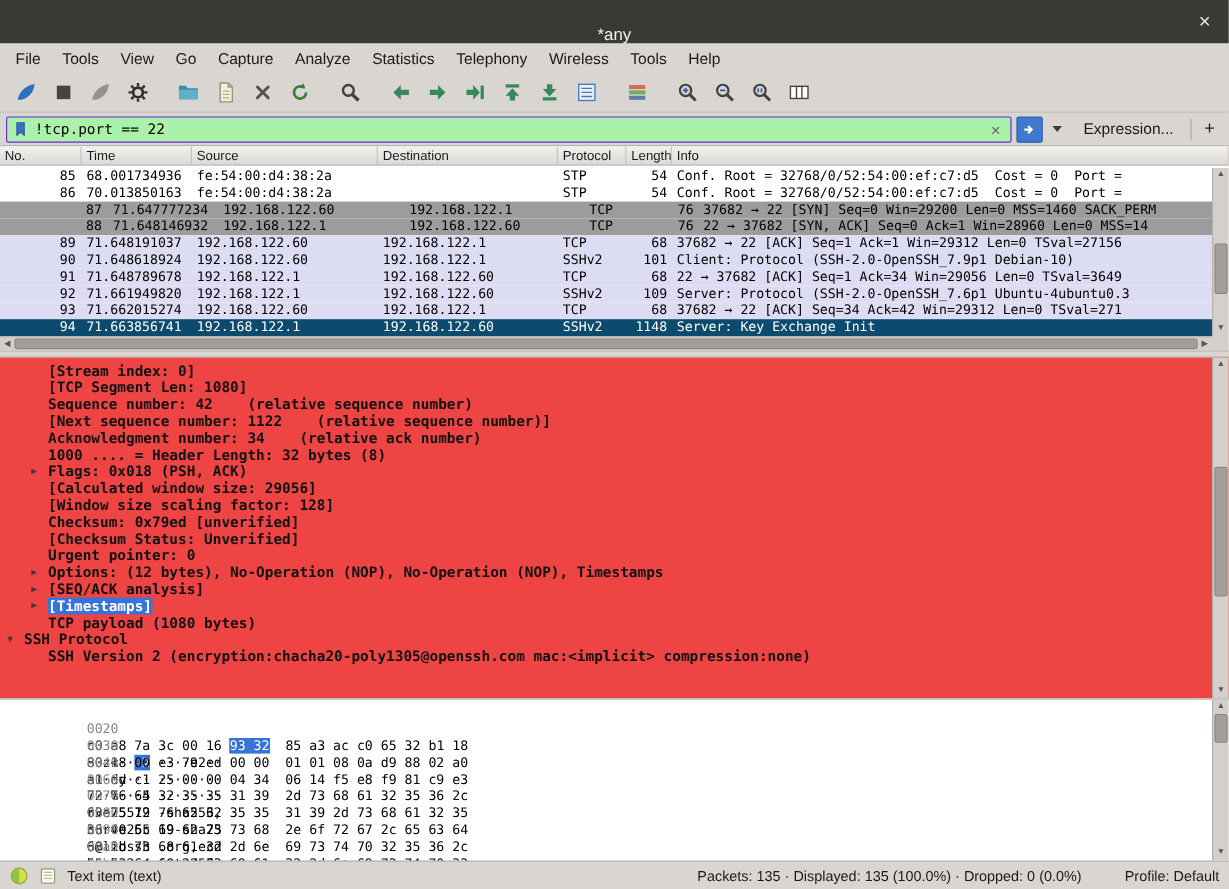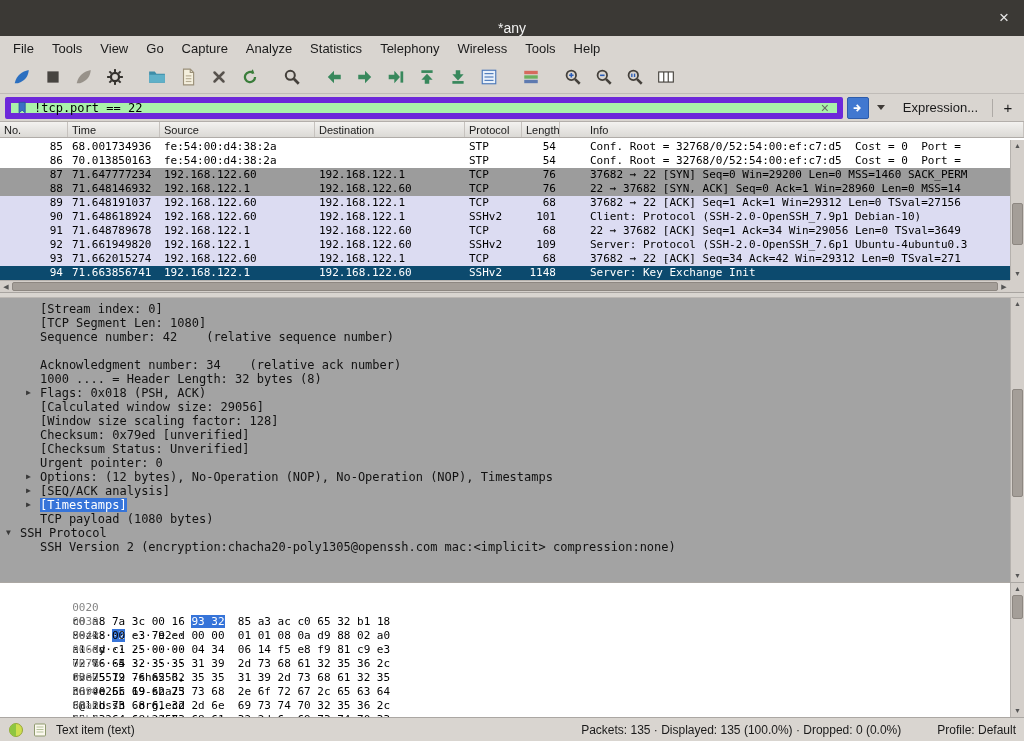--- a/index.html
+++ b/index.html
@@ -16,64 +16,64 @@
   .menubar { height:24px; background:#d9d5d0; display:flex; align-items:center; padding-left:4px; flex:0 0 auto; }
   .menu-item { padding:3px 9px; font-size:13px; }
 
   
   .toolbar { height:34px; background:#d9d5d0; display:flex; align-items:center; padding-left:8px; gap:3px; border-bottom:1px solid #c0bcb8; flex:0 0 auto; }
   .tb-btn { width:28px; height:26px; display:flex; align-items:center; justify-content:center; border-radius:2px; }
   .tb-sep { width:8px; height:1px; }
 
   
   .filterbar { height:28px; background:#d9d5d0; display:flex; align-items:center; padding:2px 5px; gap:4px; border-bottom:1px solid #b3afab; flex:0 0 auto; }
-  .filter-field { flex:1; height:22px; background:#aaf2aa; border:6px solid #6d28d9; border-radius:2px; display:flex; align-items:center; padding:0 5px; gap:4px; }
+  .filter-field { flex:1; height:22px; background:#aaf2aa; border:1px solid #6d28d9; border-radius:2px; display:flex; align-items:center; padding:0 5px; gap:4px; }
   .filter-input { flex:1; background:transparent; border:none; outline:none; font-family:"DejaVu Sans Mono",monospace; font-size:12px; color:#000; }
   .filter-clear { color:#666; font-size:14px; padding:0 3px; }
   .apply-btn { width:22px; height:22px; background:#4178d0; border:1px solid #2d5cab; border-radius:2px; display:flex; align-items:center; justify-content:center; }
   .caret-btn { width:16px; height:22px; display:flex; align-items:center; justify-content:center; }
   .caret { width:0; height:0; border-left:4px solid transparent; border-right:4px solid transparent; border-top:5px solid #3f3b37; }
   .expression-btn { font-size:13px; padding:0 10px; white-space:nowrap; }
   .vsep { width:1px; height:18px; background:#aeaaa6; }
   .add-btn { width:22px; height:22px; font-size:15px; text-align:center; line-height:22px; }
 
   
   .packet-list { height:171px; position:relative; background:#fff; border-bottom:1px solid #a8a4a0; flex:0 0 auto; overflow:hidden; }
   .pl-header { display:flex; height:16px; background:linear-gradient(#f3f2f0,#dbd9d5); border-bottom:1px solid #b0aca8; }
   .pl-hcell { border-right:1px solid #c6c2be; padding:2px 4px; font-size:11px; white-space:nowrap; overflow:hidden; flex:0 0 auto; }
   .w-no{width:68px} .w-time{width:92px} .w-src{width:155px} .w-dst{width:150px} .w-proto{width:57px} .w-len{width:38px}
-  .w-info{flex:1 1 auto; min-width:0;margin-left:26px;}
+  .w-info{flex:1 1 auto; min-width:0;}
   .pl-body { position:absolute; top:18px; left:0; right:14px; bottom:12px; overflow:hidden; }
   .pl-row { display:flex; height:14px; line-height:14px; font-family:"DejaVu Sans Mono",monospace; font-size:11px; white-space:pre; color:#000;justify-content:flex-end; }
   .pl-row span { overflow:hidden; flex:0 0 auto; white-space:pre; }
   .pl-row .w-info { flex:1 1 auto; padding-left:4px; }
   .c-no { text-align:right; padding-right:5px; }
   .c-time,.c-src,.c-dst,.c-proto { padding-left:4px; }
   .c-len { text-align:right; padding-right:4px; }
   .row-white { background:#ffffff; }
-  .row-gray { background:#9c9c9c; }
+  .row-gray { background:#9c9c9c;padding-left:22px; }
   .row-lav { background:#dcdcf2; }
   .row-sel { background:#0c4a6e; color:#fff !important; }
   .row-sel span { color:#fff; }
 
   
   .vtrack { position:absolute; background:#d4cfca; border-left:1px solid #b5b1ad; width:14px; }
   .htrack { position:absolute; background:#d4cfca; border-top:1px solid #b5b1ad; height:12px; }
   .thumb { position:absolute; background:#a49e98; border:1px solid #8d8781; border-radius:2px; }
   .sarrow { position:absolute; width:100%; text-align:center; font-size:7px; color:#555; line-height:10px; }
   .pl-vscroll { top:18px; right:0; bottom:12px; }
   .pl-vthumb { left:1px; right:1px; top:45%; height:30%; }
   .pl-hscroll { bottom:0; left:0; right:14px; }
   .pl-hthumb { top:1px; bottom:1px; left:12px; right:12px; }
   .pl-corner { position:absolute; right:0; bottom:0; width:14px; height:12px; background:#d4cfca; }
 
   .splitter { height:5px; background:#d9d5d0; border-bottom:1px solid #bcb8b4; flex:0 0 auto; }
 
   
-  .details { flex:1 1 auto; background:#a3a3a3; position:relative; overflow:hidden; padding-top:4px; }
+  .details { flex:1 1 auto; background:#ef4444; position:relative; overflow:hidden; padding-top:4px;font-weight:bold; }
   .det-body { position:absolute; top:4px; left:0; right:14px; bottom:0; overflow:hidden; }
   .det-row { height:14px; line-height:14px; display:flex; font-family:"DejaVu Sans Mono",monospace; font-size:12px; white-space:pre; color:#111; }
   .det-row.ind0 { padding-left:4px; }
   .det-row.ind1 { padding-left:24px; }
   .det-arrow { flex:0 0 16px; font-size:8px; color:#3a3a3a; padding-left:2px; }
   .det-text { white-space:pre; }
   .det-row.selected .det-text { background:#3674d9; color:#fff; }
   .det-vscroll { top:0; right:0; bottom:0; }
   .det-vthumb { left:1px; right:1px; top:32%; height:38%; }
 
@@ -412,20 +412,21 @@
         <div class="det-row ind1">
           <span class="det-arrow"></span>
           <span class="det-text">[TCP Segment Len: 1080]</span>
         </div>
         <div class="det-row ind1">
           <span class="det-arrow"></span>
           <span class="det-text">Sequence number: 42    (relative sequence number)</span>
         </div>
         <div class="det-row ind1">
           <span class="det-arrow"></span>
+          <span class="det-text">[Next sequence number: 1122    (relative sequence number)]</span>
         </div>
         <div class="det-row ind1">
           <span class="det-arrow"></span>
           <span class="det-text">Acknowledgment number: 34    (relative ack number)</span>
         </div>
         <div class="det-row ind1">
           <span class="det-arrow"></span>
           <span class="det-text">1000 .... = Header Length: 32 bytes (8)</span>
         </div>
         <div class="det-row ind1">

